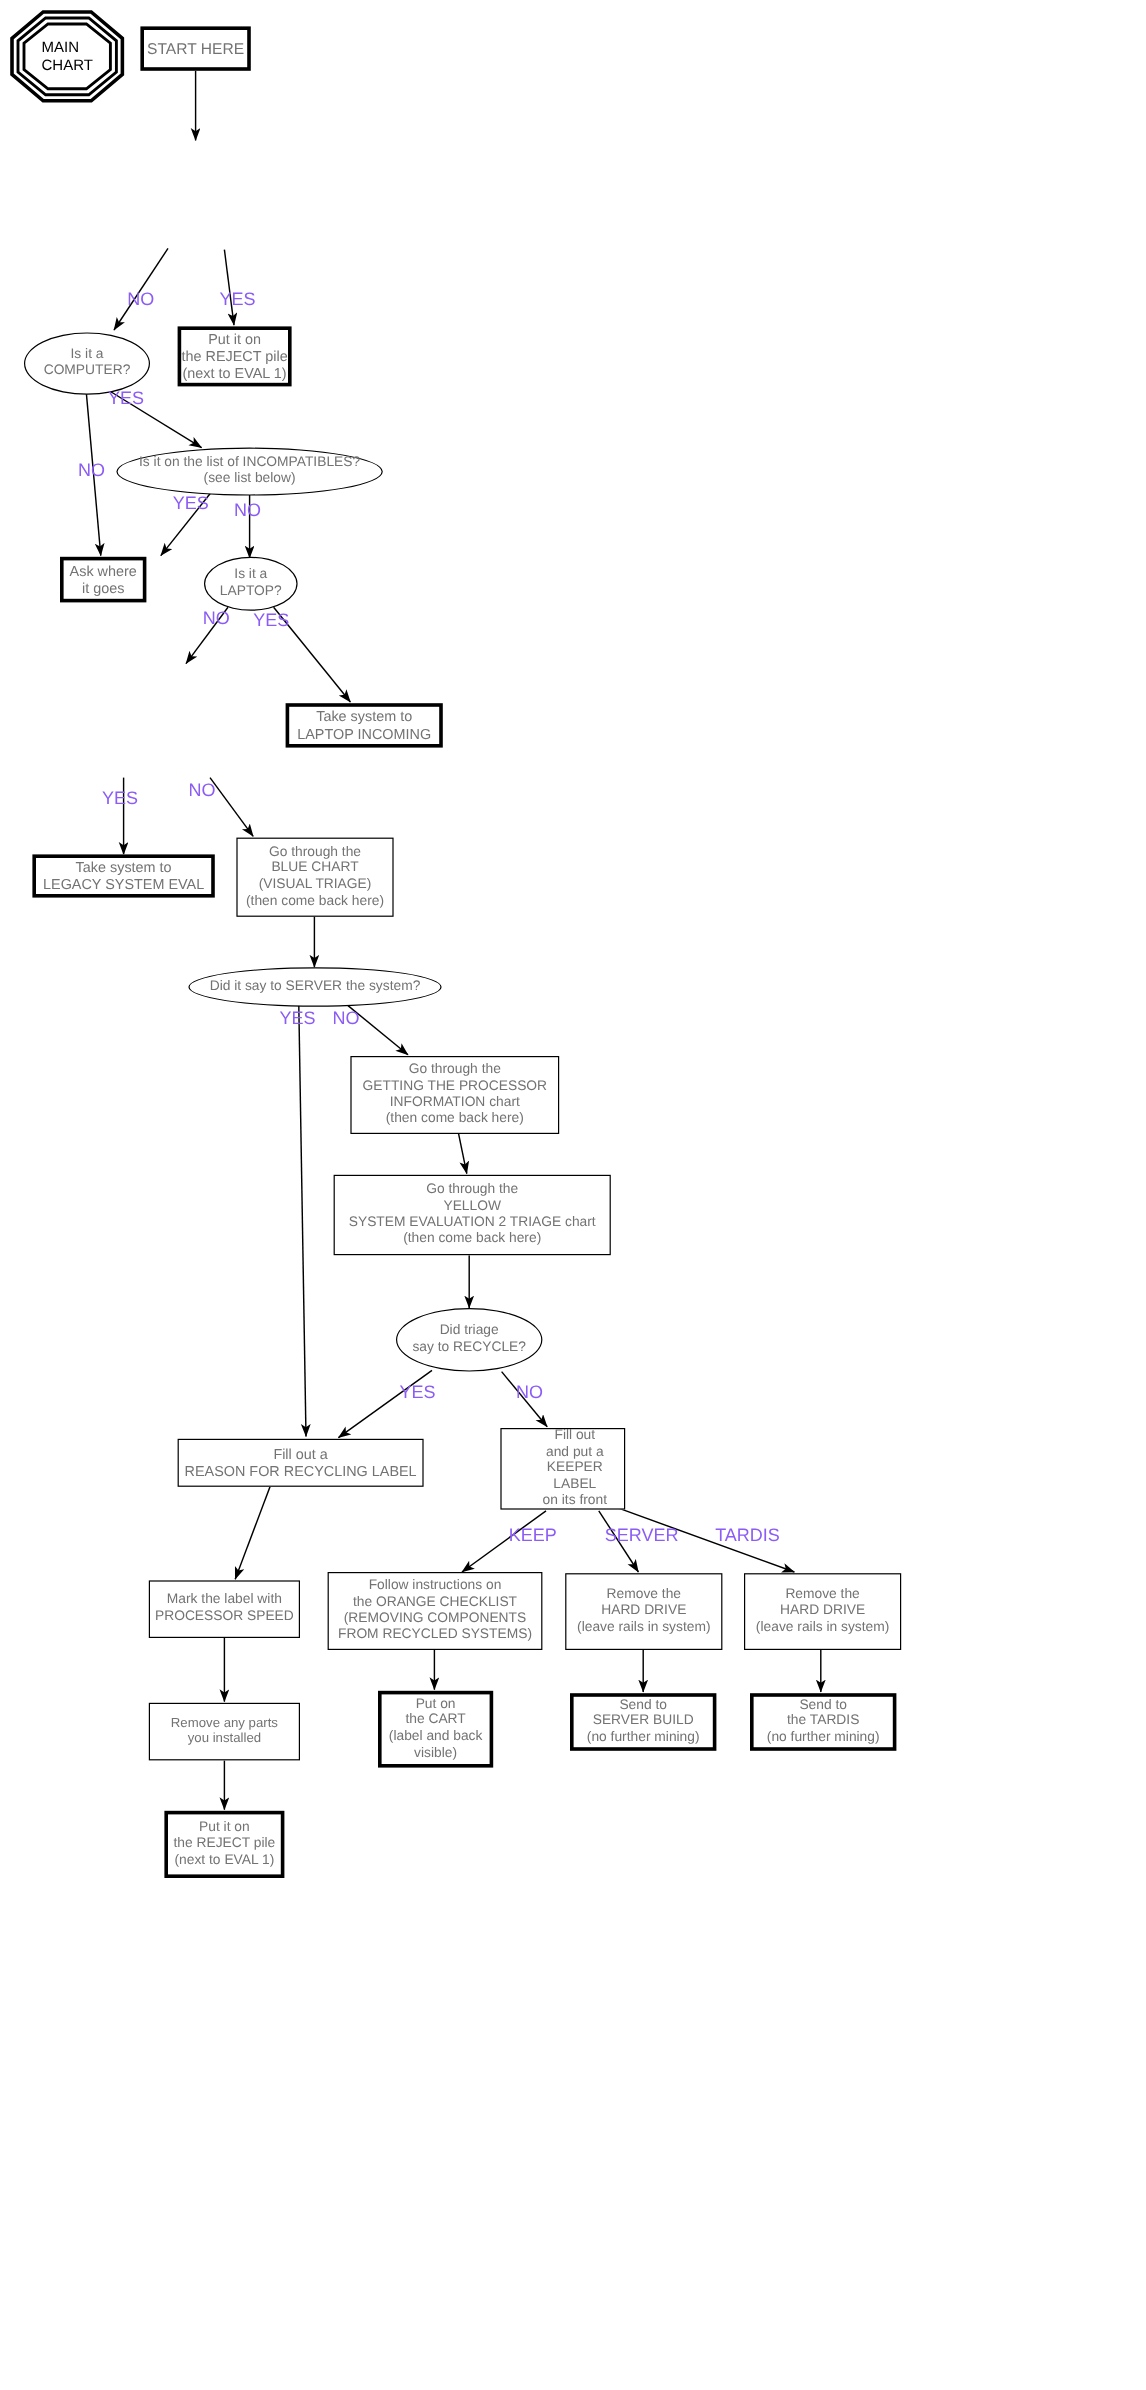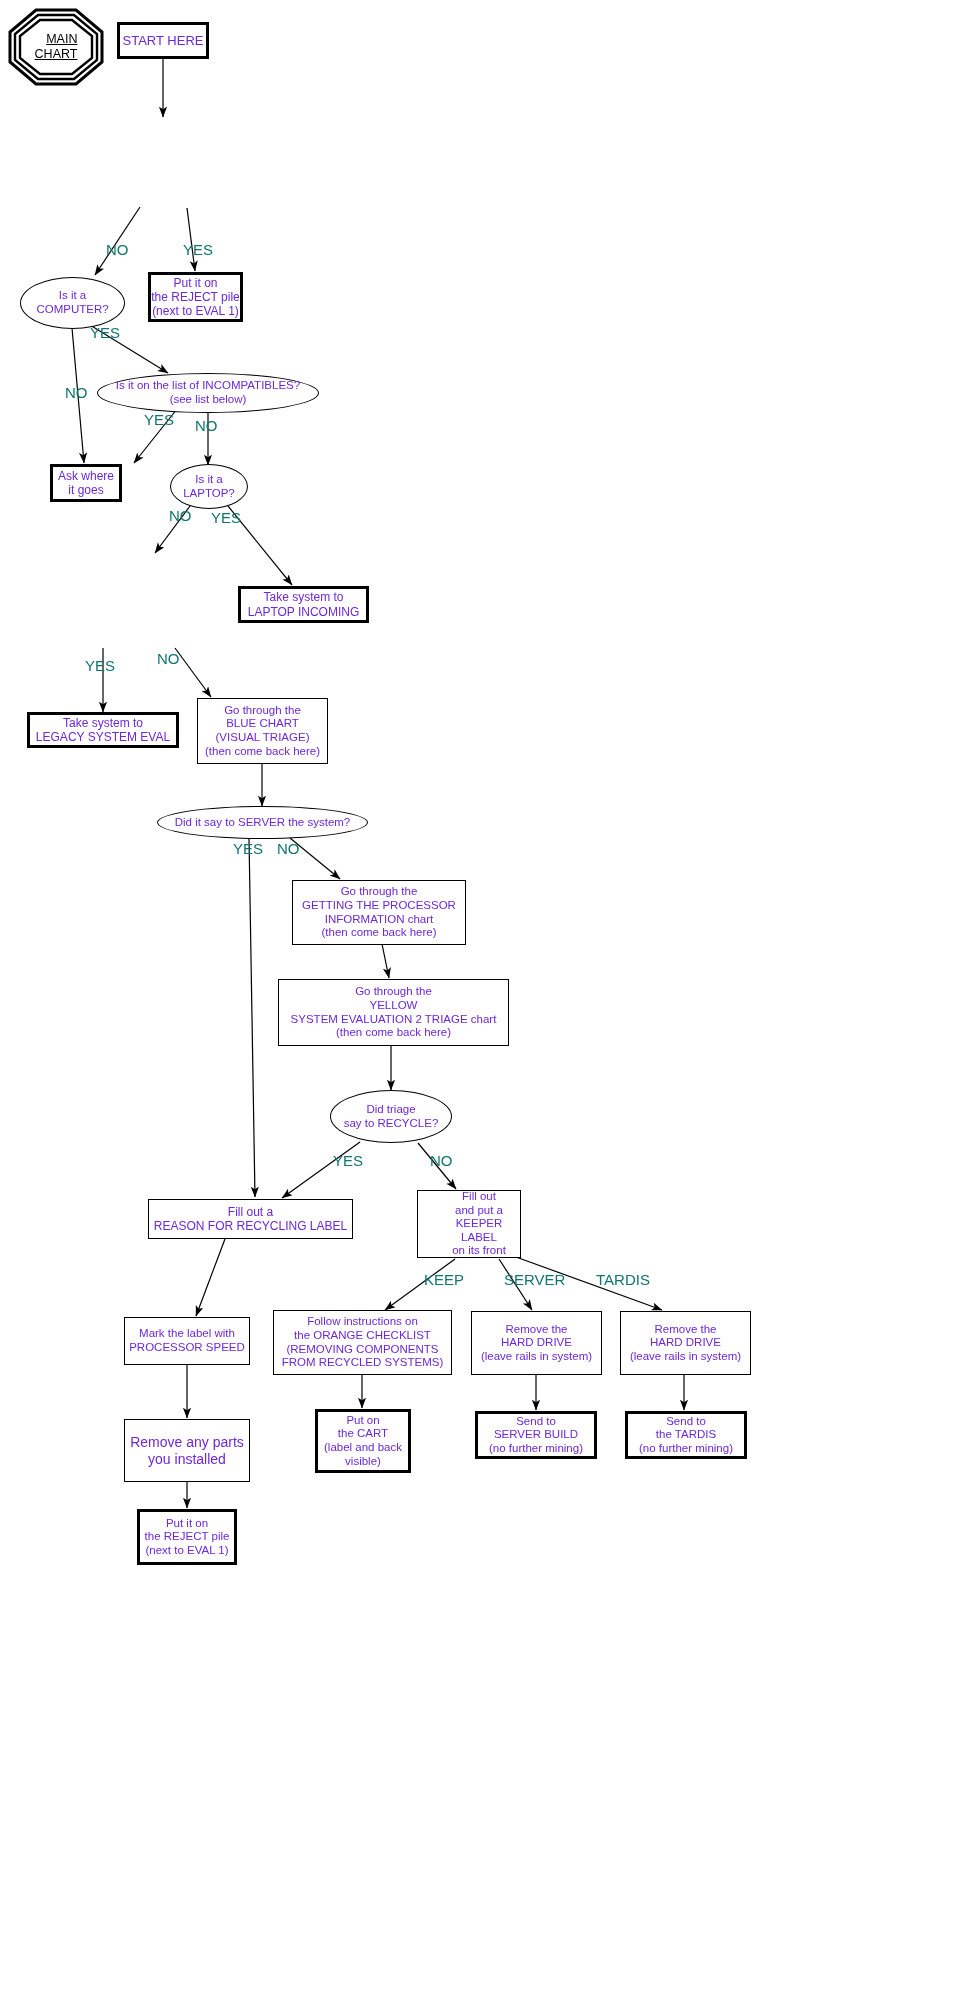--- a/index.html
+++ b/index.html
@@ -28,54 +28,53 @@
   }
   .node {
     position: absolute;
     box-sizing: border-box;
     display: flex;
     align-items: center;
     justify-content: center;
     text-align: center;
     line-height: 1.18;
     white-space: pre-line;
-    color: #6d28d9;
+    color: #737373;
   }
   .node.box {
     border: 1.2px solid #000;
     background: #fff;
   }
   .node.box.thick {
     border: 3px solid #000;
   }
   .node.ellipse {
     border: 1.2px solid #000;
     border-radius: 50%;
     background: #fff;
   }
   .edge-label {
     position: absolute;
-    color: #0f766e;
+    color: #8b5cf6;
     background: transparent;
     white-space: nowrap;
     line-height: 1;
   }
   .octagon-wrap {
     position: absolute;
     display: flex;
     align-items: center;
     justify-content: center;
   }
   .octagon-wrap svg { display:block; }
   .octagon-text {
     position: absolute;
-    text-align: right;
+    text-align: left;
     line-height: 1.2;
     white-space: pre-line;
-    text-decoration: underline;
   }
 </style>
 </head>
 <body>
 
 <div id="chart-root">
 
   <svg class="edges" viewBox="0 0 955 1992">
     <defs>
       <marker id="arrow" markerWidth="10" markerHeight="10" refX="8.6" refY="3.4" orient="auto" markerUnits="strokeWidth">
@@ -213,21 +212,21 @@
 FROM RECYCLED SYSTEMS)</div>
 
   <div class="node box" style="left:471px; top:1311px; width:131px; height:64px; font-size:11.5px;">Remove the
 HARD DRIVE
 (leave rails in system)</div>
 
   <div class="node box" style="left:620px; top:1311px; width:131px; height:64px; font-size:11.5px;">Remove the
 HARD DRIVE
 (leave rails in system)</div>
 
-  <div class="node box" style="left:124px; top:1419px; width:126px; height:63px; font-size:14px;">Remove any parts
+  <div class="node box" style="left:124px; top:1419px; width:126px; height:48px; font-size:11px;">Remove any parts
 you installed</div>
 
   <div class="node box thick" style="left:315px; top:1409px; width:96px; height:64px; font-size:11.5px;">Put on
 the CART
 (label and back
 visible)</div>
 
   <div class="node box thick" style="left:475px; top:1411px; width:122px; height:48px; font-size:11.5px;">Send to
 SERVER BUILD
 (no further mining)</div>

